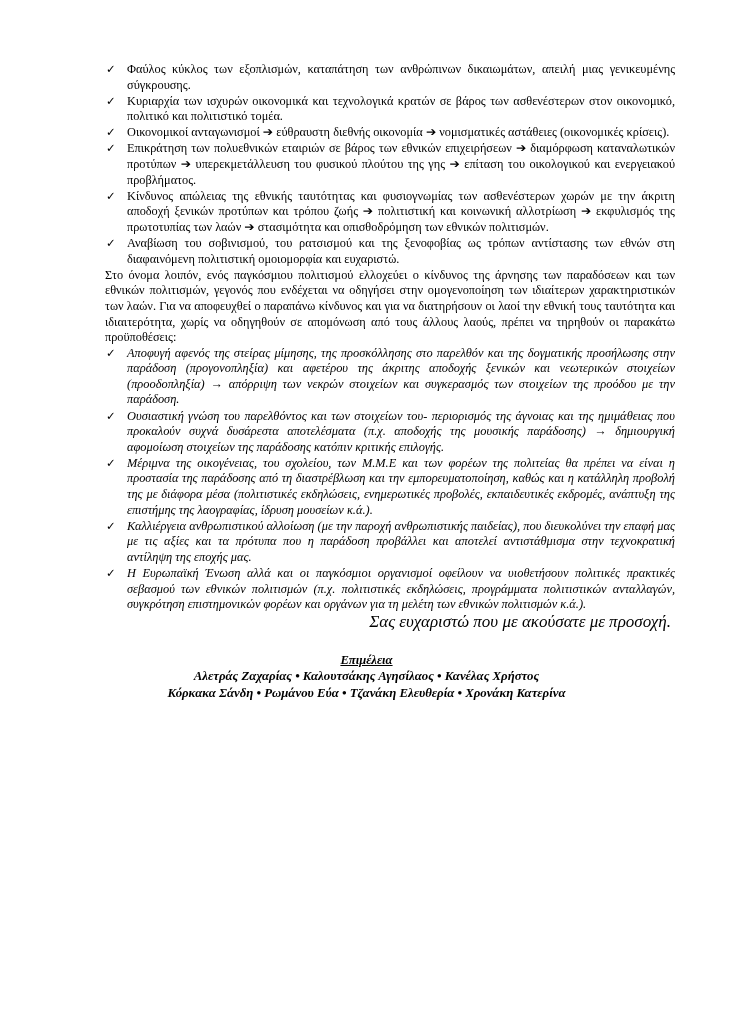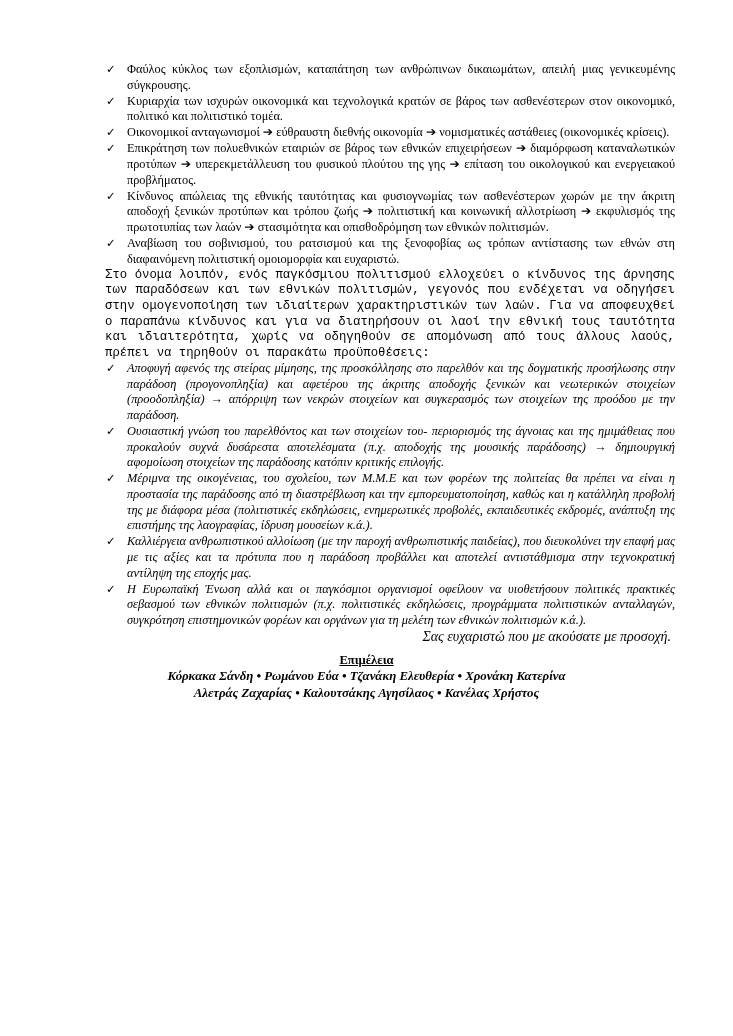--- a/index.html
+++ b/index.html
@@ -61,43 +61,43 @@
     font-style: normal;
   }
 
   
   p.para {
     margin: 0;
     font-size: 12.3px;
     line-height: 15.6px;
     text-align: justify;
     text-justify: inter-word;
-    font-family: Liberation Mono, monospace;
   }
 
   
   .closing {
     margin: 1px 0 0 0;
-    font-size: 14px;
+    font-size: 17px;
     line-height: 15.6px;
     font-style: italic;
     text-align: right;
     padding-right: 4px;
   }
 
   
   .credits {
     position: absolute;
     left: 0;
     top: 650px;
     width: 733px;
     text-align: center;
   }
   .credits .heading {
     font-weight: bold;
+    font-style: italic;
     text-decoration: underline;
     font-size: 12.6px;
     line-height: 16px;
     display: inline-block;
   }
   .credits .names {
     font-weight: bold;
     font-style: italic;
     font-size: 12.8px;
     line-height: 16.5px;
@@ -162,16 +162,16 @@
     </ul>
 
     <p class="closing">Σας ευχαριστώ που με ακούσατε με προσοχή.</p>
 
   </div>
 
   <div class="credits">
     <div>
       <span class="heading">Επιμέλεια</span>
     </div>
+    <div class="names">Αλετράς Ζαχαρίας • Καλουτσάκης Αγησίλαος • Κανέλας Χρήστος</div>
     <div class="names">Κόρκακα Σάνδη • Ρωμάνου Εύα • Τζανάκη Ελευθερία • Χρονάκη Κατερίνα</div>
-    <div class="names">Αλετράς Ζαχαρίας • Καλουτσάκης Αγησίλαος • Κανέλας Χρήστος</div>
   </div>
 </div>
 
 </body></html>

